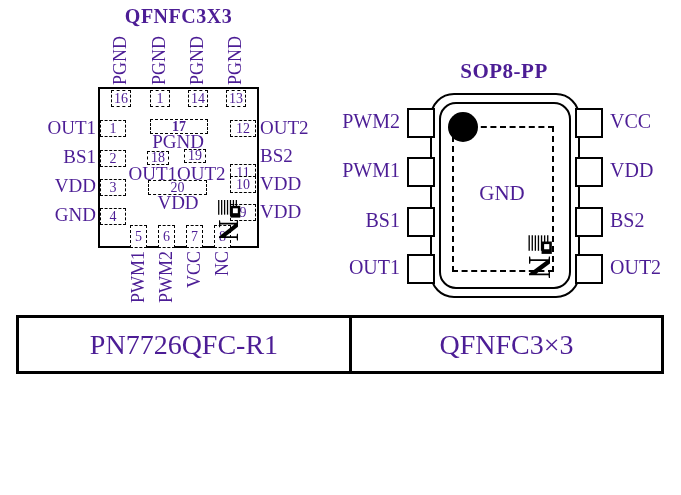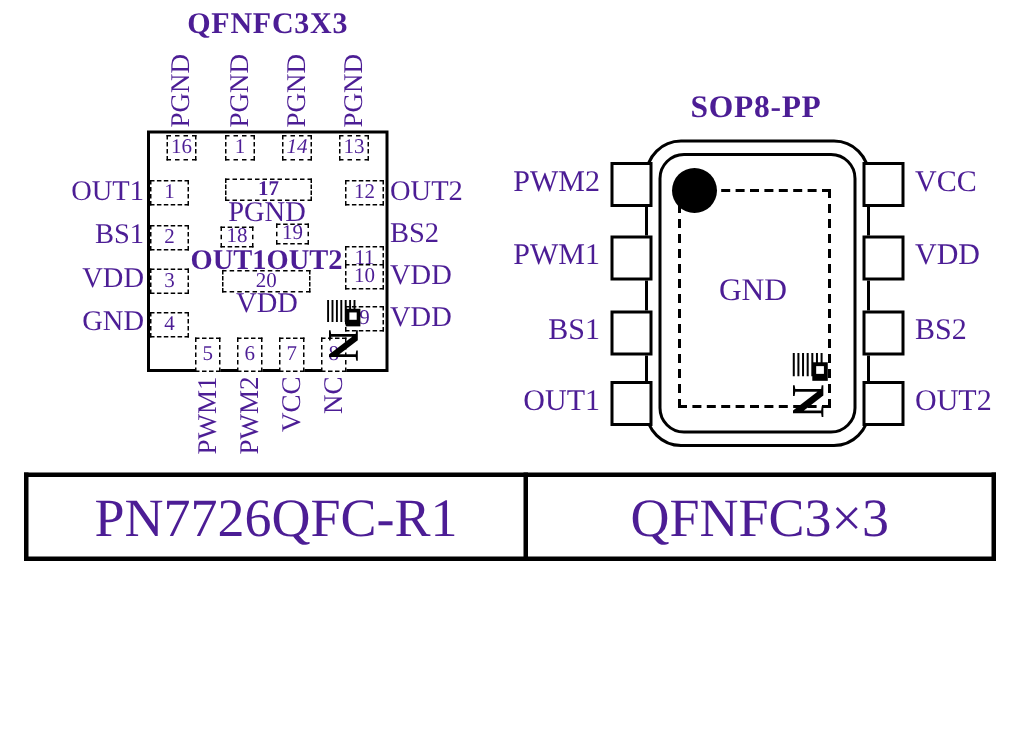--- a/index.html
+++ b/index.html
@@ -21,39 +21,39 @@
   .stub{position:absolute;width:24px;height:26px;border:2px solid #000;background:#fff;}
   .dot{position:absolute;width:30px;height:30px;border-radius:50%;background:#000;}
   .dashrect{position:absolute;border:2px dashed #000;}
   .sop-label{font-size:20px;line-height:24px;white-space:nowrap;}
   
   .order-table{position:absolute;left:16px;top:315px;width:645px;border-collapse:collapse;
                table-layout:fixed;}
   .order-table th,.order-table td{border:3px solid #000;text-align:center;vertical-align:middle;
                overflow:hidden;}
   .order-table th{height:59px;font-size:33px;font-weight:bold;letter-spacing:2px;}
-  .order-table td{height:51px;font-size:36px;}
+  .order-table td{height:51px;font-size:28px;}
 </style>
 </head>
 <body>
 
 <div class="canvas">
 
   <div class="abs fig-title" style="left:98px;top:5px;width:161px;">QFNFC3X3</div>
 
   <div class="r-label" style="left:92px;top:48px;width:56px;text-align:left;">PGND</div>
   <div class="r-label" style="left:131px;top:48px;width:56px;text-align:left;">PGND</div>
   <div class="r-label" style="left:169px;top:48px;width:56px;text-align:left;">PGND</div>
   <div class="r-label" style="left:207px;top:48px;width:56px;text-align:left;">PGND</div>
 
   <div class="abs qfn-body" style="left:98px;top:87px;width:157px;height:157px;"></div>
 
   <div class="pad" style="left:111px;top:90px;width:18px;height:15px;">16</div>
   <div class="pad" style="left:150px;top:90px;width:18px;height:15px;">1</div>
-  <div class="pad" style="left:188px;top:90px;width:18px;height:15px;font-style:italic;">14</div>
+  <div class="pad" style="left:188px;top:90px;width:18px;height:15px;">14</div>
   <div class="pad" style="left:226px;top:90px;width:18px;height:15px;">13</div>
 
   <div class="abs side-label" style="left:28px;top:117px;width:68px;text-align:right;">OUT1</div>
   <div class="abs side-label" style="left:28px;top:146px;width:68px;text-align:right;">BS1</div>
   <div class="abs side-label" style="left:28px;top:175px;width:68px;text-align:right;">VDD</div>
   <div class="abs side-label" style="left:28px;top:204px;width:68px;text-align:right;">GND</div>
 
   <div class="pad" style="left:100px;top:120px;width:24px;height:15px;">1</div>
   <div class="pad" style="left:100px;top:150px;width:24px;height:15px;">2</div>
   <div class="pad" style="left:100px;top:179px;width:24px;height:15px;">3</div>
@@ -76,21 +76,21 @@
 
   <div class="r-label" style="left:106px;top:274px;width:64px;text-align:right;">PWM1</div>
   <div class="r-label" style="left:134px;top:274px;width:64px;text-align:right;">PWM2</div>
   <div class="r-label" style="left:162px;top:274px;width:64px;text-align:right;">VCC</div>
   <div class="r-label" style="left:190px;top:274px;width:64px;text-align:right;">NC</div>
 
   <div class="pad" style="left:150px;top:119px;width:56px;height:13px;font-weight:bold;">17</div>
   <div class="center-lbl" style="left:138px;top:132px;width:80px;">PGND</div>
   <div class="pad" style="left:147px;top:151px;width:20px;height:12px;">18</div>
   <div class="pad" style="left:184px;top:149px;width:20px;height:12px;">19</div>
-  <div class="center-lbl" style="left:127px;top:164px;width:100px;font-weight:bold;">OUT1OUT2</div>
+  <div class="center-lbl" style="left:127px;top:164px;width:100px;">OUT1OUT2</div>
   <div class="pad" style="left:148px;top:180px;width:57px;height:13px;">20</div>
   <div class="center-lbl" style="left:138px;top:193px;width:80px;">VDD</div>
 
   <div class="abs" style="left:212px;top:199px;width:34px;height:45px;z-index:2;">
     <svg width="34" height="45" viewBox="0 0 33 46">
       <g stroke="#000" stroke-width="1.3">
         <line x1="6" y1="1" x2="6" y2="16"></line>
           <line x1="9" y1="1" x2="9" y2="16"></line>
         <line x1="12" y1="1" x2="12" y2="16"></line>
           <line x1="15" y1="1" x2="15" y2="16"></line>

